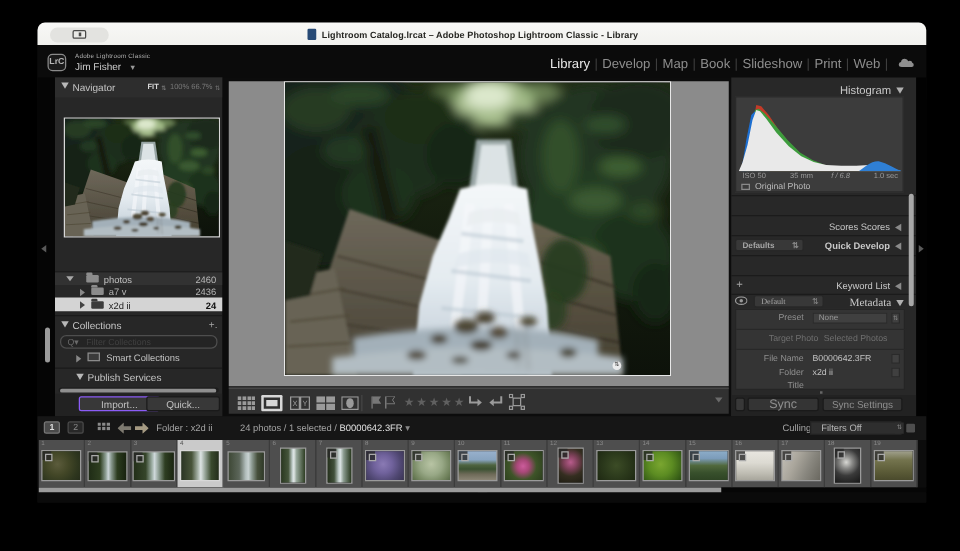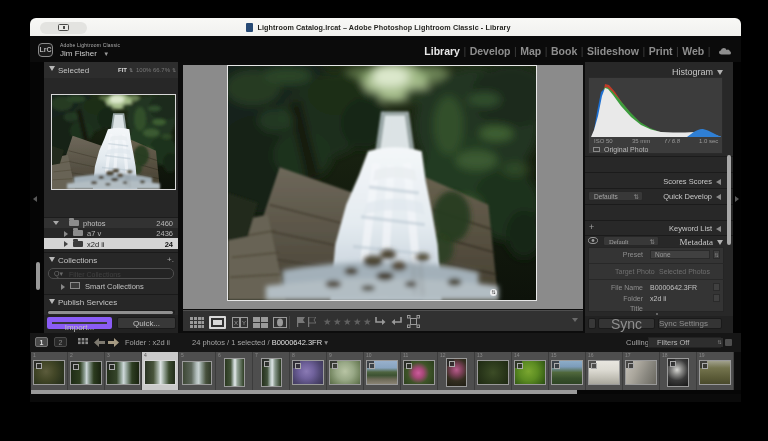--- a/index.html
+++ b/index.html
@@ -24,21 +24,21 @@
 
 #topbar { position:absolute; left:0; top:18px; width:711px; height:43px; background:#0b0b0b; }
 #lrclogo { position:absolute; left:8px; top:7px; width:15px; height:14px;
   border:1px solid #8a8a8a; border-radius:4px; color:#b5b5b5; font-size:7px; font-weight:bold;
   text-align:center; line-height:12px; background:#1a1a1a; }
 #idplate { position:absolute; left:30px; top:6px; color:#ddd; }
 #idplate .small { font-size:5px; color:#b0b0b0; letter-spacing:0.2px; }
 #idplate .big { font-size:8px; color:#cfcfcf; margin-top:1px; }
 #idplate .big .car { font-size:6px; color:#9a9a9a; margin-left:4px; }
 #modules { position:absolute; right:9px; top:9px; font-size:10.5px; color:#8e8e8e; }
-#modules span.m { margin:0 3px;font-weight:bold; }
+#modules span.m { margin:0 3px; }
 #modules span.sep { color:#3f3f3f; margin:0 0.5px; }
 #modules span.act { color:#e8e8e8; }
 #cloud { display:inline-block; margin-left:7px; }
 
 #lstrip { position:absolute; left:0; top:44px; width:14px; height:271px; background:#050505; }
 #rstrip { position:absolute; left:703px; top:44px; width:8px; height:271px; background:#020202; }
 #lpanel { position:absolute; left:14px; top:44px; width:134px; height:271px; background:#272727; }
 #center { position:absolute; left:148px; top:44px; width:407px; height:271px; background:#0c0c0c; }
 #cgray  { position:absolute; left:5px; top:3px; width:400px; height:244px; background:#8b8b8b; }
 #toolbar{ position:absolute; left:5px; top:248px; width:400px; height:21px; background:#313131;
@@ -197,21 +197,21 @@
             </svg></span>
     </div>
   </div>
   <div id="lstrip">
     <div class="abs" style="left:3px;top:134px;width:0;height:0;border-top:3px solid transparent;border-bottom:3px solid transparent;border-right:4px solid #5a5a5a;"></div>
     <div class="abs" style="left:6px;top:200px;width:4px;height:28px;background:#9a9a9a;border-radius:2px;"></div>
   </div>
   <div id="lpanel">
     <div class="abs" style="left:0;top:0;width:134px;height:16px;background:#2d2d2d;">
       <span class="abs" style="left:5px;top:4px;width:0;height:0;border-left:3.5px solid transparent;border-right:3.5px solid transparent;border-top:5px solid #b8b8b8;"></span>
-      <span class="abs" style="left:14px;top:3.5px;font-size:8px;color:#c5c5c5;">Selected</span>
+      <span class="abs" style="left:14px;top:3.5px;font-size:8px;color:#c5c5c5;">Navigator</span>
       <span class="abs" style="left:74px;top:5px;font-size:6px;font-weight:bold;color:#d8d8d8;">FIT</span>
       <span class="abs" style="left:85px;top:5px;font-size:5px;color:#888;">⇅</span>
       <span class="abs" style="left:92px;top:5px;font-size:6px;color:#787878;">100%</span>
       <span class="abs" style="left:109px;top:5px;font-size:6px;color:#787878;">66.7%</span>
       <span class="abs" style="left:128px;top:5px;font-size:5px;color:#787878;">⇅</span>
     </div>
     <div class="abs" style="left:7px;top:32px;width:125px;height:96px;background:#111;border:1px solid #d8d8d8;">
       <svg width="123" height="94" viewBox="0 0 310 236" preserveAspectRatio="none">
             <use href="#scene"></use>
           </svg>
@@ -244,30 +244,30 @@
     <div class="abs" style="left:4px;top:206px;width:126px;height:11px;background:#242424;border:1px solid #4e4e4e;border-radius:5px;">
       <span class="abs" style="left:5px;top:1px;font-size:7px;color:#6a6a6a;">Q▾</span>
       <span class="abs" style="left:20px;top:1.5px;font-size:7px;color:#404040;">Filter Collections</span>
     </div>
     <div class="abs" style="left:0;top:219px;width:134px;height:10px;">
       <span class="abs" style="left:17px;top:2.5px;width:0;height:0;border-top:3px solid transparent;border-bottom:3px solid transparent;border-left:4px solid #888;"></span>
       <span class="abs" style="left:26px;top:1px;width:10px;height:7px;border:1px solid #8a8a8a;background:#3a3a3a;"></span>
       <span class="abs" style="left:41px;top:1px;font-size:7.5px;color:#c0c0c0;">Smart Collections</span>
     </div>
     <div class="abs" style="left:0;top:232px;width:134px;height:1px;background:#1a1a1a;"></div>
-    <div class="abs" style="left:0;top:233px;width:148px;height:13px;">
+    <div class="abs" style="left:12px;top:233px;width:148px;height:13px;">
       <span class="abs" style="left:5px;top:4px;width:0;height:0;border-left:3.5px solid transparent;border-right:3.5px solid transparent;border-top:5px solid #b8b8b8;"></span>
       <span class="abs" style="left:14px;top:2.5px;font-size:8px;color:#c5c5c5;">Publish Services</span>
       <span class="abs" style="right:4px;top:2px;font-size:8px;color:#a8a8a8;">+.</span>
     </div>
     <div class="abs" style="left:3px;top:248px;width:128px;height:4px;background:#1d1d1d;border-radius:2px;">
       <div class="abs" style="left:1px;top:0.5px;width:125px;height:3px;background:#8f8f8f;border-radius:2px;"></div>
     </div>
     <div class="abs" style="left:0;top:253px;width:134px;height:18px;background:#222;"></div>
-    <div class="abs" style="left:3px;top:255px;width:65px;height:12px;background:#383838;border:5px solid #8b5cf6;border-radius:2px;font-size:8px;color:#c0c0c0;text-align:center;line-height:11px;">Import...</div>
+    <div class="abs" style="left:19px;top:255px;width:65px;height:12px;background:#383838;border:1px solid #8b5cf6;border-radius:2px;font-size:8px;color:#c0c0c0;text-align:center;line-height:11px;">Import...</div>
     <div class="abs" style="left:73px;top:255px;width:59px;height:12px;background:#383838;border:1px solid #1a1a1a;border-radius:2px;font-size:8px;color:#c0c0c0;text-align:center;line-height:11px;">Quick...</div>
   </div>
   <div id="center">
     <div id="cgray">
       <div class="abs" style="left:44px;top:0px;width:310px;height:236px;border:1px solid #e8e8e8;background:#111;">
         <svg width="308" height="234" viewBox="0 0 310 236" preserveAspectRatio="none">
               <use href="#scene"></use>
             </svg>
         <div class="abs" style="right:39px;bottom:4px;width:7px;height:7px;border-radius:50%;background:rgba(242,242,242,0.9);font-size:5px;color:#333;text-align:center;line-height:7px;">⇅</div>
       </div>
@@ -363,21 +363,21 @@
       <span class="abs" style="left:4px;top:69px;width:7px;height:5px;border:1px solid #8a8a8a;"></span>
       <span class="abs" style="left:15px;top:68px;font-size:7px;color:#b8b8b8;">Original Photo</span>
     </div>
     <div class="sect" style="top:94px;"></div>
     <div class="sect" style="top:110px;"></div>
     <div class="rhead" style="top:112px;">
           <span class="t">Scores Scores</span>
           <span class="a"></span>
         </div>
     <div class="sect" style="top:126px;"></div>
-    <div class="rhead" style="top:127px;">
+    <div class="rhead" style="top:127px;font-weight:bold;">
           <span class="t">Quick Develop</span>
           <span class="a"></span>
       <span class="abs" style="left:3px;top:1.5px;width:55px;height:10px;background:#383838;border:1px solid #272727;border-radius:2px;font-size:6.5px;color:#a5a5a5;line-height:9px;padding-left:5px;">Defaults<span style="float:right;margin-right:3px;color:#8a8a8a;">⇅</span></span>
         </div>
     <div class="sect" style="top:142px;"></div>
     <div class="sect" style="top:158px;"></div>
     <div class="rhead" style="top:159px;">
           <span class="t">Keyword List</span>
           <span class="a"></span>
       <span class="abs" style="left:4px;top:1px;font-size:9px;color:#a0a0a0;">+</span>
@@ -404,22 +404,22 @@
       <span class="abs" style="left:61px;top:36px;font-size:7px;color:#c2c2c2;">B0000642.3FR</span>
       <span class="abs" style="left:124px;top:35px;width:7px;height:8px;background:#404040;border:1px solid #2a2a2a;"></span>
       <span class="mrow" style="right:80px;top:47px;">Folder</span>
       <span class="abs" style="left:61px;top:47px;font-size:7px;color:#c2c2c2;">x2d ii</span>
       <span class="abs" style="left:124px;top:46px;width:7px;height:8px;background:#404040;border:1px solid #2a2a2a;"></span>
       <span class="mrow" style="right:80px;top:57px;">Title</span>
     </div>
     <div class="abs" style="left:71px;top:251px;width:2px;height:2px;background:#666;"></div>
     <div class="abs" style="left:0;top:254px;width:148px;height:17px;background:#222;"></div>
     <div class="abs" style="left:3px;top:256px;width:8px;height:11px;background:#383838;border:1px solid #1a1a1a;border-radius:2px;"></div>
-    <div class="abs" style="left:13px;top:256px;width:57px;height:11px;background:#343434;border:1px solid #1a1a1a;border-radius:2px;font-size:14px;color:#8f8f8f;text-align:center;line-height:10px;">Sync</div>
-    <div class="abs" style="left:73px;top:256px;width:64px;height:11px;background:#343434;border:1px solid #1a1a1a;border-radius:2px;font-size:8px;color:#8f8f8f;text-align:left;line-height:10px;">Sync Settings</div>
+    <div class="abs" style="left:13px;top:256px;width:57px;height:11px;background:#343434;border:1px solid #1a1a1a;border-radius:2px;font-size:10px;color:#8f8f8f;text-align:center;line-height:10px;">Sync</div>
+    <div class="abs" style="left:73px;top:256px;width:64px;height:11px;background:#343434;border:1px solid #1a1a1a;border-radius:2px;font-size:8px;color:#8f8f8f;text-align:center;line-height:10px;">Sync Settings</div>
     <div class="abs" style="left:142px;top:93px;width:4px;height:90px;background:#a8a8a8;border-radius:2px;"></div>
   </div>
   <div id="rstrip">
     <div class="abs" style="left:2px;top:134px;width:0;height:0;border-top:3px solid transparent;border-bottom:3px solid transparent;border-left:4px solid #5a5a5a;"></div>
   </div>
   <div id="fsbar">
     <div class="abs" style="left:5px;top:4px;width:13px;height:10px;background:#4a4a4a;border:1px solid #777;border-radius:2px;font-size:7px;font-weight:bold;color:#ddd;text-align:center;line-height:9px;">1</div>
     <div class="abs" style="left:24px;top:4px;width:13px;height:10px;background:#282828;border:1px solid #4a4a4a;border-radius:2px;font-size:7px;color:#888;text-align:center;line-height:9px;">2</div>
     <svg class="abs" style="left:48px;top:5px;" width="10" height="9" viewBox="0 0 10 9">
           <g fill="#8a8a8a">

